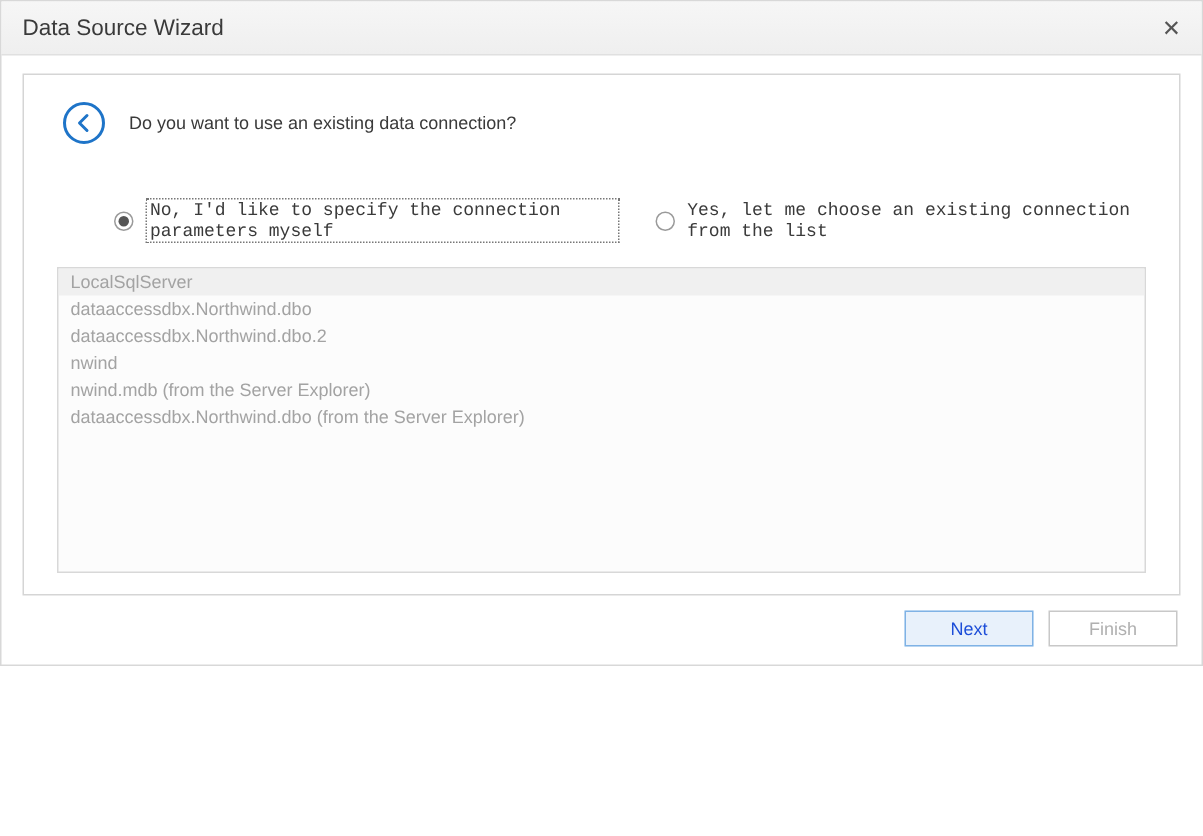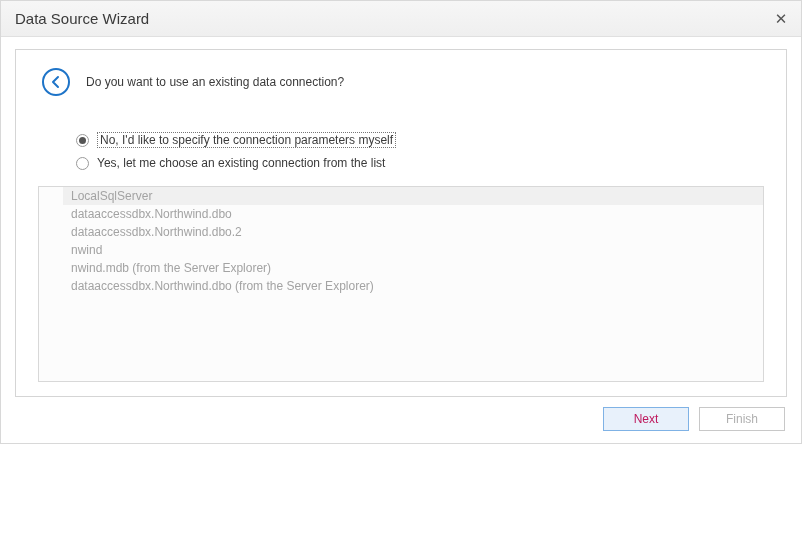--- a/index.html
+++ b/index.html
@@ -66,22 +66,23 @@
     flex-shrink:0;
   }
   .back-btn svg { display:block; }
   .question {
     font-size:12px;
     color:#3a3a3a;
   }
   .radio-group {
     margin: 14px 0 10px 38px;
     display:flex;
-    flex-direction:column;
-    gap: 8px;
+    flex-direction:row;
+    gap: 24px;
+    font-family: Liberation Mono, monospace;
   }
   .radio-row {
     display:flex;
     align-items:center;
     gap:8px;
     cursor:pointer;
   }
   .radio-dot {
     width:13px; height:13px;
     border:1px solid #9a9a9a;
@@ -103,21 +104,20 @@
   .radio-label.focused {
     border:1px dotted #777;
     padding:0 2px;
   }
   .list-box {
     margin: 6px 0 0 0;
     border:1px solid #d8d8d8;
     background:#fcfcfc;
     flex:1;
     overflow:auto;
-    padding-left:24px;
   }
   .list-item {
     padding: 1px 8px;
     font-size:12px;
     color:#a3a3a3;
     line-height:16px;
     white-space:nowrap;
   }
   .list-item.sel {
     background:#f0f0f0;
@@ -129,21 +129,21 @@
     padding: 10px 2px 2px 2px;
   }
   .btn {
     min-width:86px;
     height:24px;
     border:1px solid #c8c8c8;
     background:#fff;
     font-size:12px;
     display:flex; align-items:center; justify-content:center;
     cursor:pointer;
-    color:#be185d;
+    color:#1d4ed8;
   }
   .btn.primary {
     background:#e8f1fb;
     border-color:#7fb2e5;
   }
   .btn.disabled {
     color:#b0b0b0;
     cursor:default;
   }
 </style>

